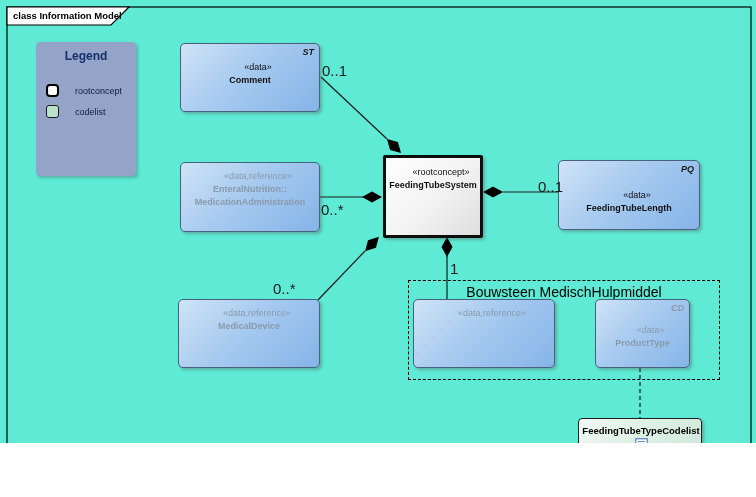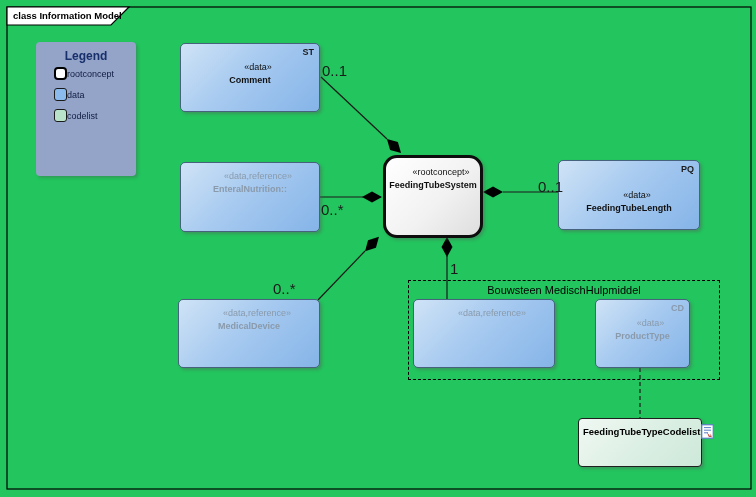--- a/index.html
+++ b/index.html
@@ -1,37 +1,37 @@
 <!DOCTYPE html>
 <html><head>
 <meta charset="utf-8">
 <style>
   html,body{margin:0;padding:0;background:#fff;}
   .canvas{
-    position:relative;width:756px;height:497px;
+    position:relative;width:756px;height:443px;
     font-family:"Liberation Sans",sans-serif;
-    overflow:hidden;background:#22c55e;
+    overflow:hidden;background:#5eead4;
   }
   svg.overlay{position:absolute;left:0;top:0;z-index:1;}
   .tab-label{
     position:absolute;left:13px;top:10px;z-index:3;
     font-size:9.5px;font-weight:bold;color:#000;white-space:nowrap;
   }
   
   .legend{
     position:absolute;left:36px;top:42px;width:100px;height:134px;z-index:2;
     background:#94a3c8;border-radius:4px;
     box-shadow:2px 2px 3px rgba(80,80,80,.35);
     box-sizing:border-box;padding:7px 0 0 10px;
   }
   .legend-title{
     font-size:12px;font-weight:bold;color:#17306b;
-    text-align:center;margin:0 10px 0 0;
+    text-align:center;margin:0 10px 17px 0;
   }
-  .legend-row{display:flex;align-items:center;gap:0;height:21px;margin-left:8px;}
+  .legend-row{display:flex;align-items:center;gap:16px;height:21px;}
   .swatch{
     width:13px;height:13px;border-radius:3px;border:1px solid #1a1a1a;
     box-sizing:border-box;flex:0 0 auto;
   }
   .swatch-rootconcept{background:#ffffff;border:2.5px solid #000;border-radius:4px;}
   .swatch-container{background:#f8e3cd;}
   .swatch-data{background:#8abbec;}
   .swatch-codelist{background:#b9e2ca;}
   .swatch-constraint{background:#e9ecfa;}
   .legend-label{font-size:9px;color:#101c42;}
@@ -41,49 +41,49 @@
     border-radius:5px;font-size:9px;line-height:13px;
     box-shadow:2px 2px 3px rgba(90,90,90,.4);
     text-align:center;
   }
   .node-blue{
     background:linear-gradient(135deg,#cfe3f6 0%,#a7caf0 45%,#85b4e8 100%);
     border:1px solid #46627c;
   }
   .node-root{
     background:linear-gradient(135deg,#ffffff 0%,#f2f2f2 55%,#dedede 100%);
-    border:3px solid #0d0d0d;border-radius:14px;
+    border:3px solid #0d0d0d;border-radius:2px;
   }
   .node-codelist{
     background:linear-gradient(135deg,#f0f8f3 0%,#d9eee2 60%,#cde8d9 100%);
     border:1px solid #1f1f1f;border-radius:4px;
   }
   .stype{font-weight:normal;margin-left:16px;}
   .nname{font-weight:bold;}
   .txt-black{color:#101010;}
   .txt-gray{color:#8a9aab;}
   .corner-tag{
-    position:absolute;top:2px;right:5px;font-size:9px;
+    position:absolute;top:2px;right:5px;font-style:italic;font-size:9px;
     font-weight:bold;
   }
   .tag-dark{color:#1a1a1a;}
   .tag-gray{color:#8a9aab;}
   
   .pkg-container{
     position:absolute;left:408px;top:280px;width:312px;height:100px;z-index:1;
     border:1.5px dashed #000;box-sizing:border-box;
   }
   .pkg-label{
     position:absolute;left:0;right:0;top:3px;text-align:center;
-    font-size:11px;color:#000;
+    font-size:14px;color:#000;
   }
   
   .codelist-row{
     display:flex;align-items:center;justify-content:flex-start;
-    padding:5px 2px 0 4px;gap:1px;
+    padding:5px 2px 0 4px;gap:1px;flex-direction:column;
   }
   .codelist-name{font-size:9.5px;font-weight:bold;color:#000;white-space:nowrap;}
   
   .mult{
     position:absolute;z-index:3;font-size:15px;color:#1a1a1a;white-space:nowrap;
   }
 </style>
 </head>
 <body>
 
@@ -115,24 +115,20 @@
 
   <div class="tab-label">class Information Model</div>
 
   <div class="legend">
     <div class="legend-title">Legend</div>
     <div class="legend-row">
       <span class="swatch swatch-rootconcept"></span>
       <span class="legend-label">rootconcept</span>
     </div>
     <div class="legend-row">
-      <span class="swatch swatch-data"></span>
-      <span class="legend-label">data</span>
-    </div>
-    <div class="legend-row">
       <span class="swatch swatch-codelist"></span>
       <span class="legend-label">codelist</span>
     </div>
   </div>
 
   <div class="node node-blue txt-black" style="left:180px;top:43px;width:140px;height:69px;padding-top:17px;">
     <div class="corner-tag tag-dark">ST</div>
     <div class="stype">«data»</div>
     <div class="nname">Comment</div>
   </div>
@@ -144,36 +140,37 @@
 
   <div class="node node-blue txt-black" style="left:558px;top:160px;width:142px;height:70px;padding-top:28px;">
     <div class="corner-tag tag-dark">PQ</div>
     <div class="stype">«data»</div>
     <div class="nname">FeedingTubeLength</div>
   </div>
 
   <div class="node node-blue txt-gray" style="left:180px;top:162px;width:140px;height:70px;padding-top:7px;">
     <div class="stype">«data,reference»</div>
     <div class="nname">EnteralNutrition::</div>
+    <div class="nname">MedicationAdministration</div>
   </div>
 
   <div class="node node-blue txt-gray" style="left:178px;top:299px;width:142px;height:69px;padding-top:7px;">
     <div class="stype">«data,reference»</div>
     <div class="nname">MedicalDevice</div>
   </div>
 
   <div class="pkg-container">
     <div class="pkg-label">Bouwsteen MedischHulpmiddel</div>
   </div>
 
   <div class="node node-blue txt-gray" style="left:413px;top:299px;width:142px;height:69px;padding-top:7px;">
     <div class="stype">«data,reference»</div>
   </div>
 
-  <div class="node node-blue txt-gray" style="left:595px;top:299px;width:95px;height:69px;padding-top:17px;">
+  <div class="node node-blue txt-gray" style="left:595px;top:299px;width:95px;height:69px;padding-top:24px;">
     <div class="corner-tag tag-gray">CD</div>
     <div class="stype">«data»</div>
     <div class="nname">ProductType</div>
   </div>
 
   <div class="node node-codelist" style="left:578px;top:418px;width:124px;height:49px;">
     <div class="codelist-row">
       <span class="codelist-name">FeedingTubeTypeCodelist</span>
       <span style="display:inline-flex;">
         <svg width="13" height="15" viewBox="0 0 13 15">

